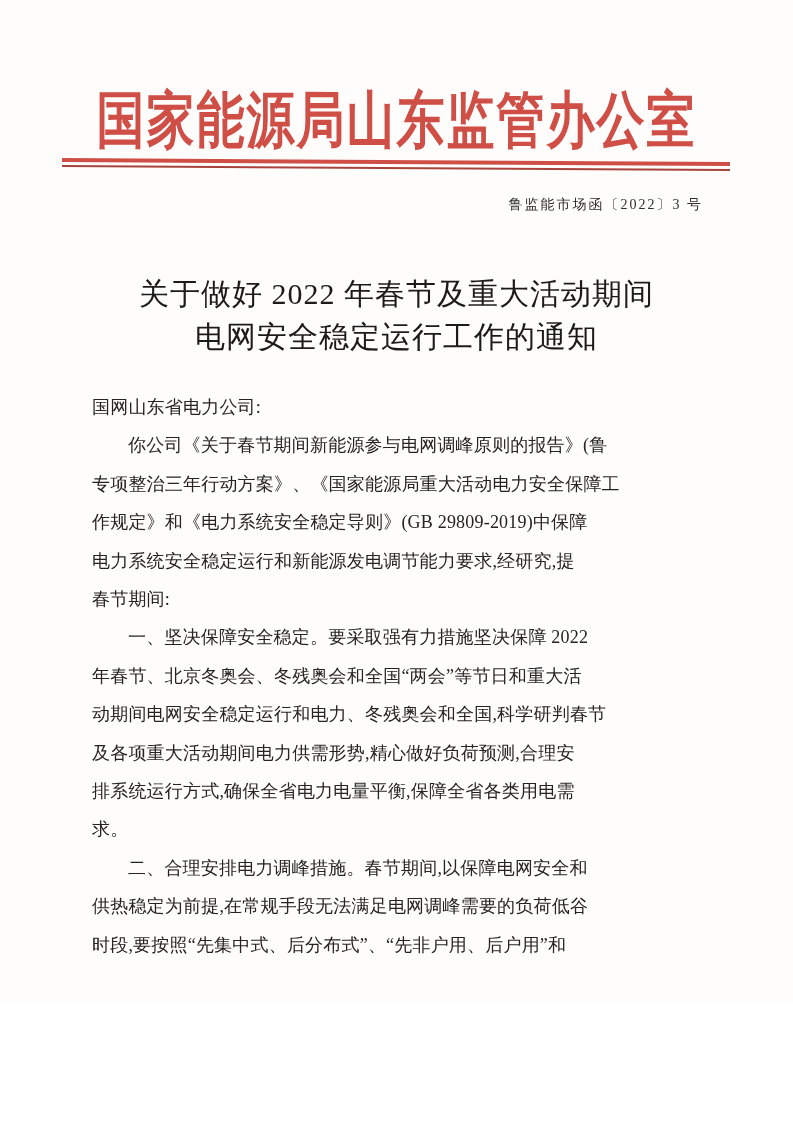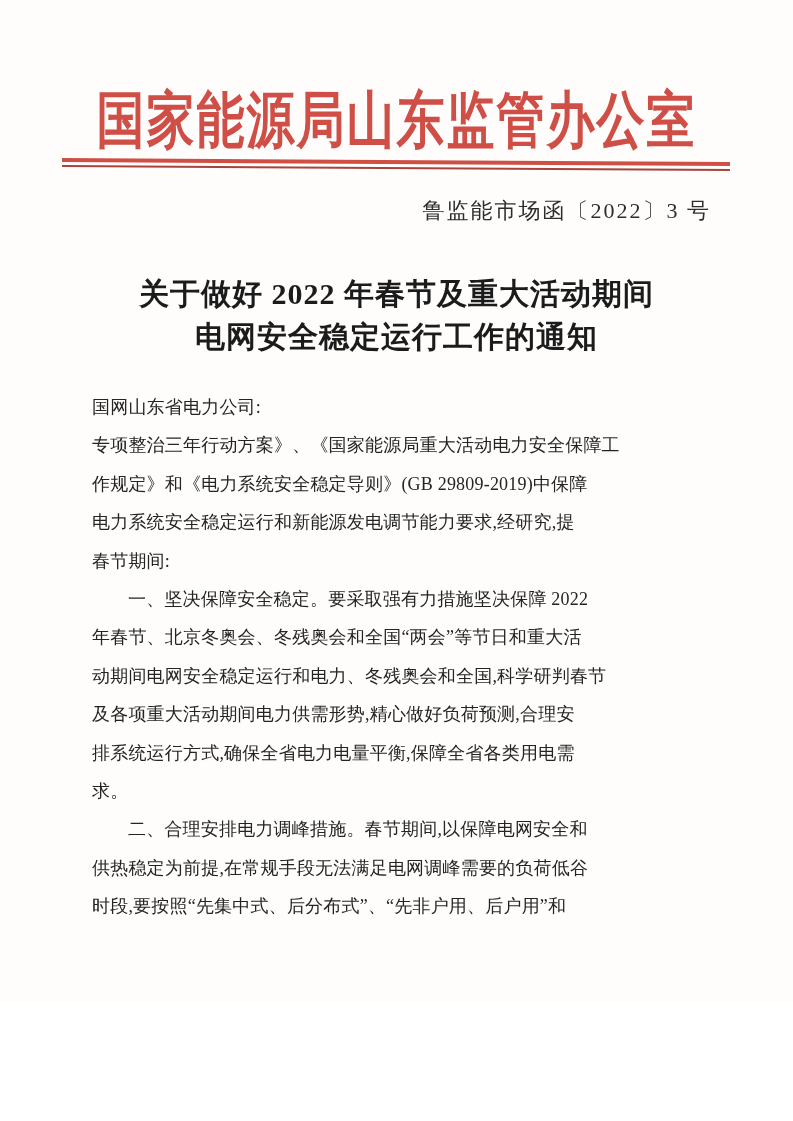--- a/index.html
+++ b/index.html
@@ -48,36 +48,36 @@
   }
   .masthead-rule .rule-thin {
     height: 1.5px;
     background: var(--rule-dark, #a8423c);
   }
 
   
   .doc-number {
     position: absolute;
     top: 196px;
-    right: 82px;
-    font-size: 22px;
+    right: 90px;
+    font-size: 14px;
     letter-spacing: 2px;
     color: #2d2d2d;
     white-space: nowrap;
   }
 
   
   .doc-title {
     position: absolute;
     top: 272px;
     left: 0;
     right: 0;
     text-align: center;
     font-size: 30px;
-    font-weight: bold;
+    font-weight: normal;
     line-height: 43px;
     color: #1b1b1b;
     letter-spacing: 1px;
   }
 
   
   .body {
     position: absolute;
     top: 388px;
     left: 92px;
@@ -141,20 +141,21 @@
   <div class="doc-number">鲁监能市场函〔2022〕3 号</div>
 
   <div class="doc-title">
     <div>关于做好 2022 年春节及重大活动期间</div>
     <div>电网安全稳定运行工作的通知</div>
   </div>
 
   <div class="body" id="body-container">
     <div class="body-line">国网山东省电力公司:</div>
 
+  <div class="body-line indent">你公司《关于春节期间新能源参与电网调峰原则的报告》(鲁</div>
       <div class="body-line">专项整治三年行动方案》、《国家能源局重大活动电力安全保障工</div>
       <div class="body-line">作规定》和《电力系统安全稳定导则》(GB 29809-2019)中保障</div>
       <div class="body-line">电力系统安全稳定运行和新能源发电调节能力要求,经研究,提</div>
       <div class="body-line">春节期间:</div>
       <div class="body-line indent">一、坚决保障安全稳定。要采取强有力措施坚决保障 2022</div>
       <div class="body-line">年春节、北京冬奥会、冬残奥会和全国“两会”等节日和重大活</div>
       <div class="body-line">动期间电网安全稳定运行和电力、冬残奥会和全国,科学研判春节</div>
       <div class="body-line">及各项重大活动期间电力供需形势,精心做好负荷预测,合理安</div>
       <div class="body-line">排系统运行方式,确保全省电力电量平衡,保障全省各类用电需</div>
       <div class="body-line">求。</div>

